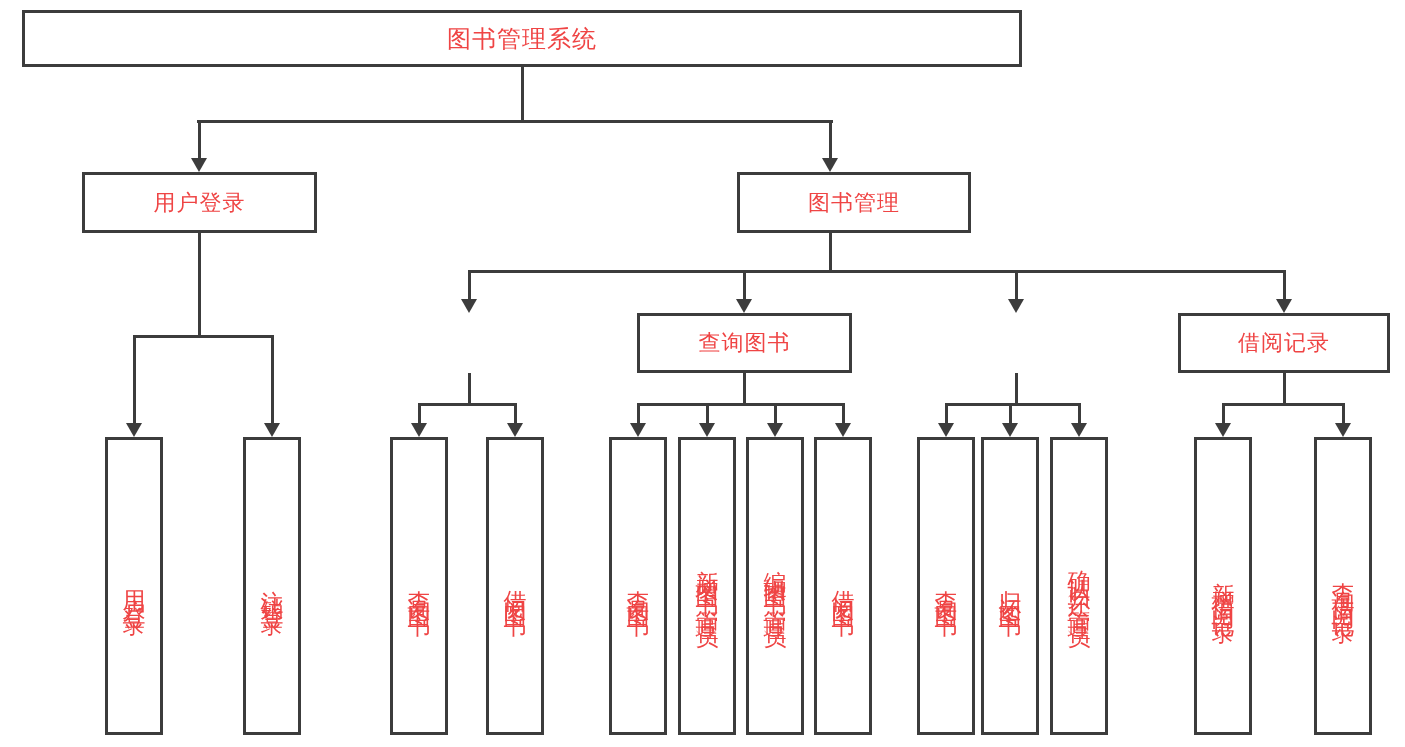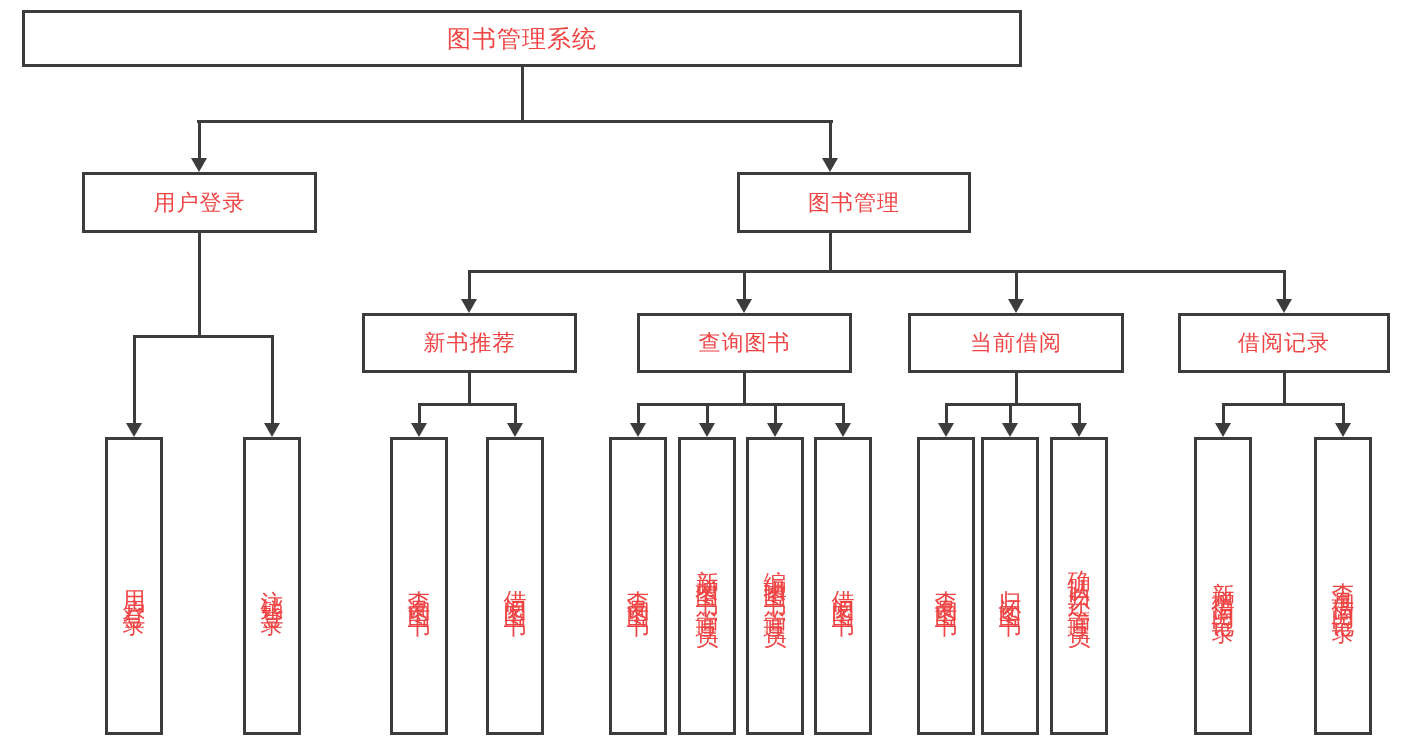--- a/index.html
+++ b/index.html
@@ -58,23 +58,21 @@
 </head>
 <body>
 
 <div class="stage">
 
   <div class="box root-box" style="left:22px; top:10px; width:1000px; height:57px;">图书管理系统</div>
 
   <div class="box" style="left:82px; top:172px; width:235px; height:61px;">用户登录</div>
   <div class="box" style="left:713px; top:172px; width:234px; height:61px;margin-left:24px;">图书管理</div>
 
-  <div class="box" style="left:362px; top:313px; width:215px; height:60px;">新书推荐</div>
   <div class="box" style="left:637px; top:313px; width:215px; height:60px;">查询图书</div>
-  <div class="box" style="left:908px; top:313px; width:216px; height:60px;">当前借阅</div>
   <div class="box" style="left:1178px; top:313px; width:212px; height:60px;">借阅记录</div>
 
   <div class="box vbox" style="left:105px; top:437px; width:58px; height:298px;">用户登录</div>
   <div class="box vbox" style="left:243px; top:437px; width:58px; height:298px;">注销登录</div>
 
   <div class="box vbox" style="left:390px; top:437px; width:58px; height:298px;">查询图书</div>
   <div class="box vbox" style="left:486px; top:437px; width:58px; height:298px;">借阅图书</div>
 
   <div class="box vbox" style="left:609px; top:437px; width:58px; height:298px;">查询图书</div>
   <div class="box vbox" style="left:678px; top:437px; width:58px; height:298px;">新增图书（管理员）</div>

